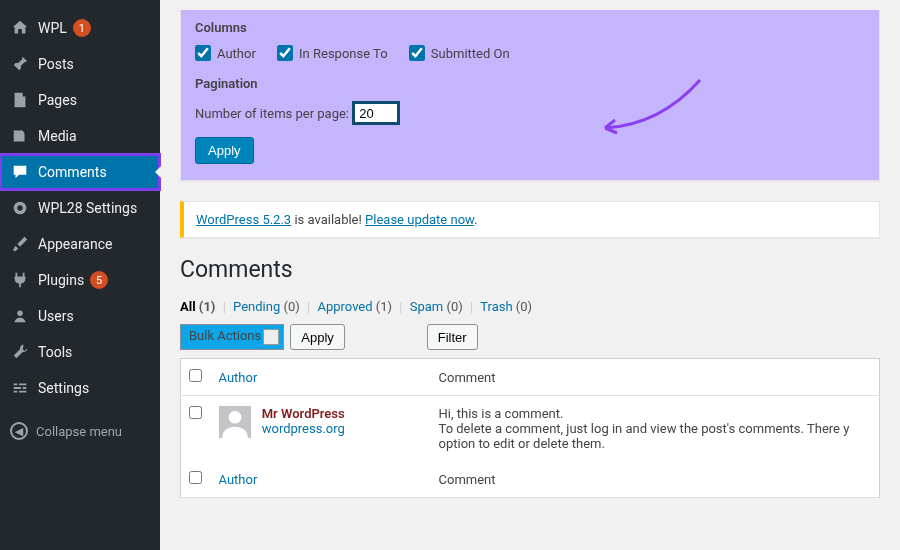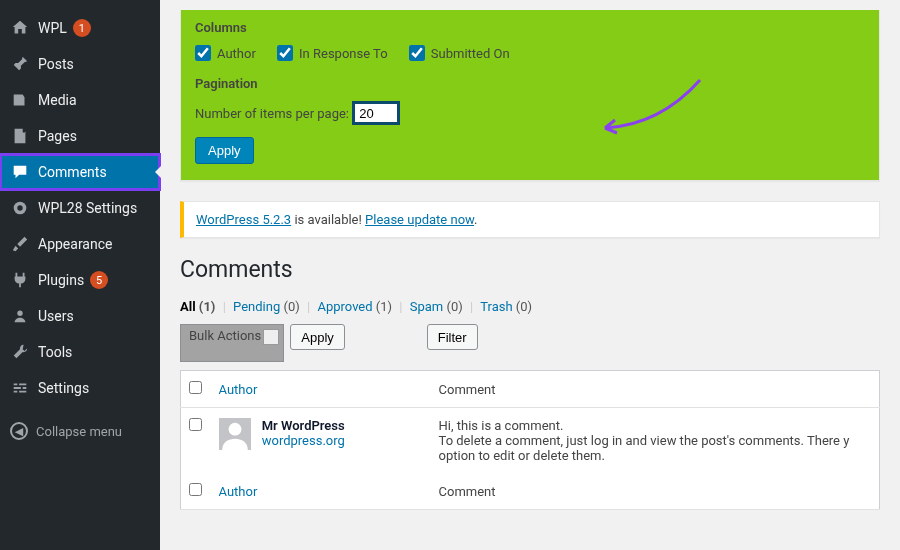--- a/index.html
+++ b/index.html
@@ -6,48 +6,48 @@
 body { font-family: -apple-system, BlinkMacSystemFont, "Segoe UI", Roboto, sans-serif; font-size: 13px; color: #444; background: #f1f1f1; width: 900px; height: 550px; overflow: hidden; display: flex; }
 .sidebar { width: 160px; background: #23282d; color: #eee; flex-shrink: 0; padding-top: 10px; }
 .side-item { display: flex; align-items: center; padding: 8px 10px; color: #eee; cursor: pointer; font-size: 14px; position: relative; }
 .side-item .ic { width: 20px; height: 20px; display: inline-flex; align-items: center; justify-content: center; margin-right: 8px; color: #9ca2a7; }
 .side-item.active { background: #0073aa; color: #fff; }
 .side-item.active .ic { color: #fff; }
 .side-highlight { outline: 3px solid #7b3ff2; outline-offset: -2px; }
 .side-item.active::after { content: ""; position: absolute; right: -1px; top: 50%; transform: translateY(-50%); border: 6px solid transparent; border-right-color: #f1f1f1; }
 .badge { display: inline-flex; background: #d54e21; color: #fff; border-radius: 10px; min-width: 18px; height: 18px; font-size: 11px; align-items: center; justify-content: center; margin-left: 6px; padding: 0 5px; }
 .main { flex: 1; padding: 10px 20px 0 20px; overflow: hidden; position: relative; }
-.screen-box { background: #84cc16; border: 1px solid #e5e5e5; padding: 10px 0 16px 0; margin-bottom: 20px; box-shadow: 0 1px 1px rgba(0,0,0,0.04); border-top: 0; }
+.screen-box { background: #c4b5fd; border: 1px solid #e5e5e5; padding: 10px 0 16px 0; margin-bottom: 20px; box-shadow: 0 1px 1px rgba(0,0,0,0.04); border-top: 0; }
 .screen-box h4 { font-size: 13px; font-weight: 600; margin: 0 0 10px 0; }
 .screen-box .inner { padding: 0 14px; }
 .cbx { display: inline-flex; align-items: center; margin-right: 18px; font-size: 13px; }
 .cbx input { margin-right: 6px; width: 16px; height: 16px; accent-color: #0073aa; }
 .num-input { width: 48px; height: 24px; border: 3px solid #0c4a6e; padding: 2px 4px; font-size: 13px; }
 .apply-btn { background: #0085ba; border: 1px solid #006799; color: #fff; padding: 5px 12px; border-radius: 3px; font-size: 13px; cursor: pointer; margin-top: 12px; }
 .notice { background: #fff; border: 1px solid #e5e5e5; border-left: 4px solid #ffb900; padding: 10px 12px; margin-bottom: 18px; box-shadow: 0 1px 1px rgba(0,0,0,0.04); font-size: 13px; }
 .notice a { color: #0073aa; text-decoration: underline; }
 h1.page-title { font-size: 23px; font-weight: 400; color: #23282d; margin: 8px 0 16px 0; }
 .subsub { font-size: 13px; margin-bottom: 10px; }
 .subsub a { color: #0073aa; text-decoration: none; }
 .subsub .cnt { color: #555; }
 .subsub .sep { color: #ccc; margin: 0 4px; }
 .subsub b { color: #000; }
 .tablenav { display: flex; gap: 6px; margin-bottom: 8px; }
-.sel { border: 1px solid #8c8f94; padding: 3px 22px 3px 8px; background: #a3a3a3; font-size: 13px; height: 38px; position: relative; }
+.sel { border: 1px solid #8c8f94; padding: 3px 22px 3px 8px; background: #0ea5e9; font-size: 13px; height: 26px; position: relative; }
 .sel::after { content: ""; position: absolute; right: 4px; top: 4px; width: 14px; height: 14px; background: #eee; border: 1px solid #999; }
 .btn2 { border: 1px solid #8c8f94; background: #f6f7f7; padding: 3px 10px; font-size: 13px; height: 26px; border-radius: 3px; cursor: pointer; }
 table.cmt { width: 100%; border-collapse: collapse; background: #fff; border: 1px solid #ccd0d4; }
 table.cmt th { text-align: left; padding: 10px 8px; font-weight: 400; border-bottom: 1px solid #e1e1e1; font-size: 13px; }
 table.cmt th a { color: #0073aa; text-decoration: none; }
 table.cmt td { padding: 10px 8px; vertical-align: top; font-size: 13px; }
 table.cmt .chk { width: 30px; }
 table.cmt .auth { width: 220px; }
 .avatar { width: 32px; height: 32px; background: #c3c4c7; display: inline-block; vertical-align: top; margin-right: 8px; }
 .avatar svg { width: 100%; height: 100%; fill: #fff; }
-.auth-name { font-weight: 600; color: #0f172a; }
+.auth-name { font-weight: 600; color: #7f1d1d; }
 .auth-link { color: #0073aa; text-decoration: none; }
 .arrow { position: absolute; left: 430px; top: 70px; pointer-events: none; }
 .collapse { color: #a0a5aa; font-size: 13px; padding: 10px; display: flex; align-items: center; cursor: pointer; margin-top: 6px; }
 .collapse .ic { margin-right: 8px; width: 18px; height: 18px; border: 2px solid #a0a5aa; border-radius: 50%; display: flex; align-items: center; justify-content: center; font-size: 11px; }
 </style>
 </head>
 <body>
 
 <div class="sidebar">
   <div class="side-item">
@@ -63,32 +63,32 @@
       <span class="ic">
         <svg viewBox="0 0 20 20" width="18" height="18" fill="currentColor">
           <path d="M13 2l5 5-3 1-4 4v3l-2 2-3-3-4 4 4-4-3-3 2-2h3l4-4z"></path>
         </svg>
       </span>
       <span>Posts</span>
     </div>
   <div class="side-item">
       <span class="ic">
         <svg viewBox="0 0 20 20" width="18" height="18" fill="currentColor">
+          <path d="M4 2h9l3 3v13H4zM13 2v4h4"></path>
+        </svg>
+      </span>
+      <span>Pages</span>
+    </div>
+  <div class="side-item">
+      <span class="ic">
+        <svg viewBox="0 0 20 20" width="18" height="18" fill="currentColor">
           <path d="M3 4h10l2 3v9H3zM8 9a2 2 0 110 4 2 2 0 010-4z"></path>
         </svg>
       </span>
       <span>Media</span>
-    </div>
-  <div class="side-item">
-      <span class="ic">
-        <svg viewBox="0 0 20 20" width="18" height="18" fill="currentColor">
-          <path d="M4 2h9l3 3v13H4zM13 2v4h4"></path>
-        </svg>
-      </span>
-      <span>Pages</span>
     </div>
   <div class="side-item active side-highlight">
       <span class="ic">
         <svg viewBox="0 0 20 20" width="18" height="18" fill="currentColor">
           <path d="M3 3h14v10H9l-4 4v-4H3z"></path>
         </svg>
       </span>
       <span>Comments</span>
     </div>
   <div class="side-item">

